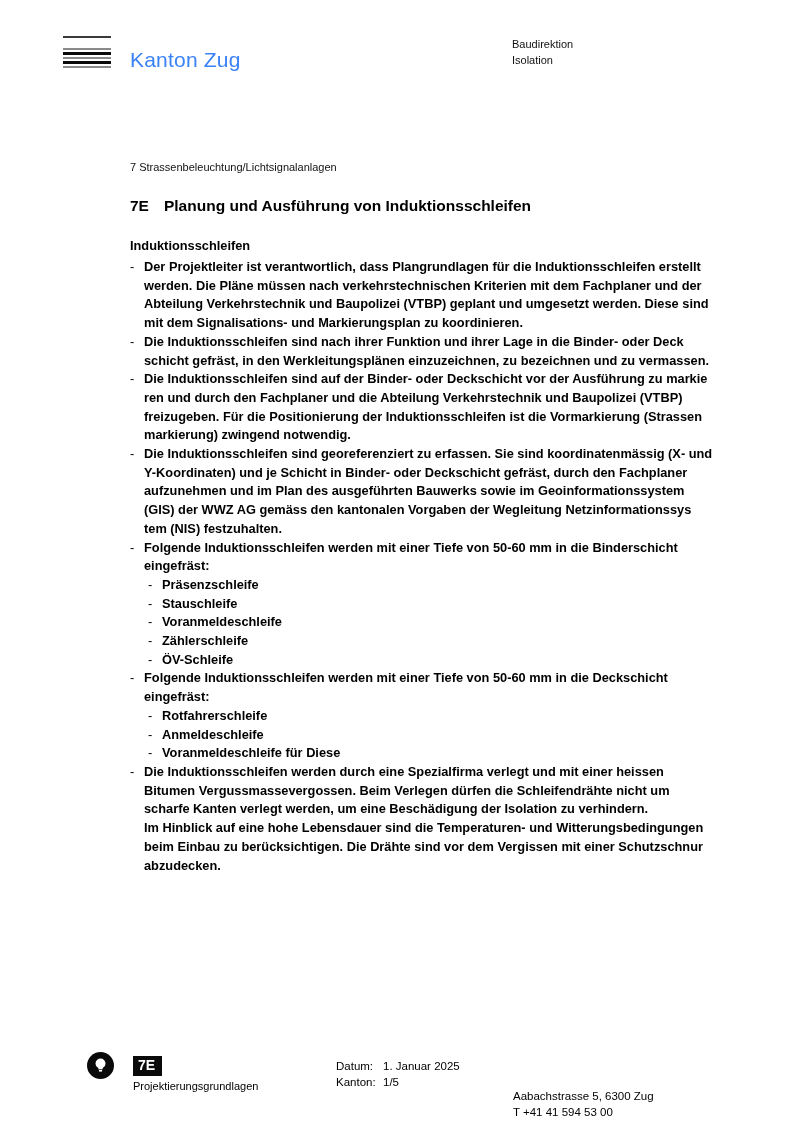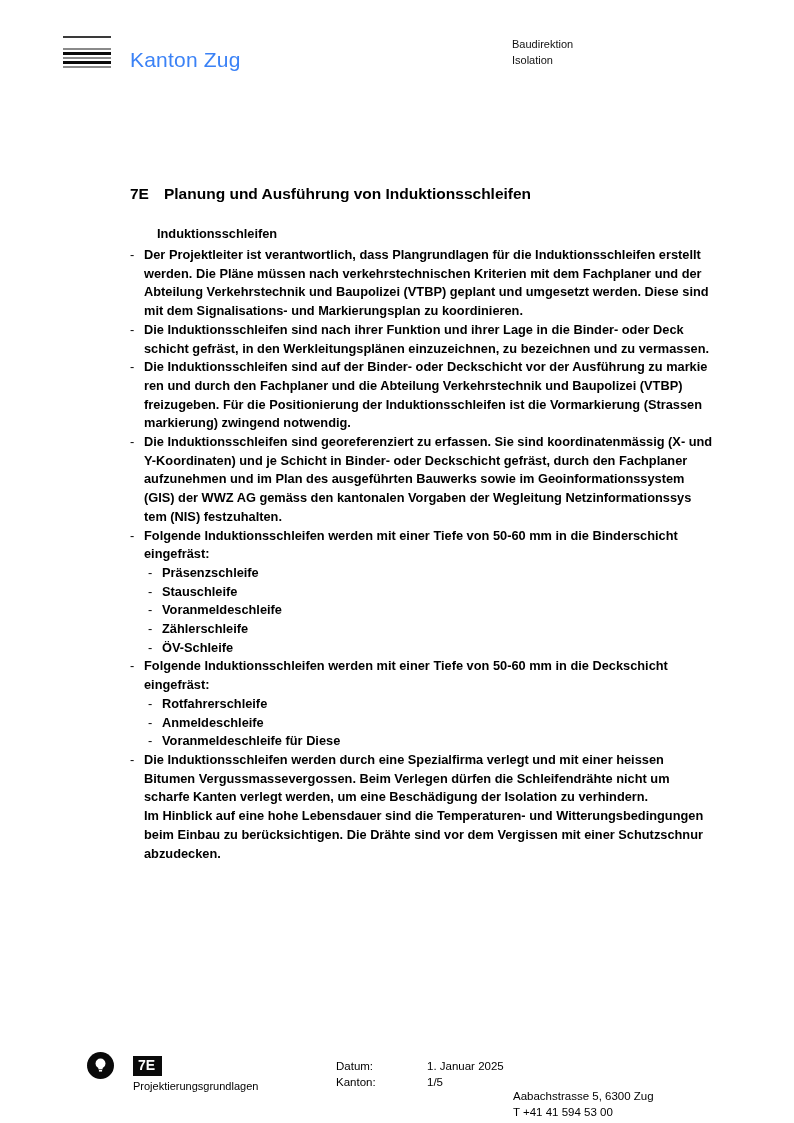--- a/index.html
+++ b/index.html
@@ -29,39 +29,39 @@
   .header-org {
     position: absolute; left: 512px; top: 36px;
     font-size: 11px; line-height: 16px; color: #111;
   }
 
   
   .content { position: absolute; left: 130px; top: 161px; width: 612px; }
   .breadcrumb { font-size: 11px; color: #111; }
   .doc-title { margin-top: 24px; font-size: 15.5px; font-weight: bold; display: flex; }
   .doc-title .t-num { margin-right: 15px; }
-  .section-heading { margin-top: 23px; font-size: 12.8px; font-weight: bold; margin-left: 27px; }
+  .section-heading { margin-top: 23px; font-size: 12.8px; font-weight: bold; }
   .bullet-list { margin-top: 5px; font-size: 12.8px; line-height: 18.7px; }
   .bullet { display: flex; }
   .bullet .dash { width: 14px; flex: 0 0 14px; }
   .bullet .bcol { flex: 1; }
   .btext { white-space: pre-line; font-weight: bold; }
   .sublist { margin-left: 4px; }
   .sublist .bullet .dash { width: 14px; flex: 0 0 14px; }
 
   
   .bulb-badge { position: absolute; left: 87px; top: 1052px; width: 27px; height: 27px; }
   .doc-code-box {
     position: absolute; left: 133px; top: 1056px;
     background: #0a0a0a; color: #fff; font-weight: bold;
     font-size: 14px; line-height: 19px; padding: 0 7px 1px 5px;
   }
   .doc-code-title { position: absolute; left: 133px; top: 1080px; font-size: 11px; }
   .footer-meta { position: absolute; left: 336px; top: 1058px; font-size: 11.5px; line-height: 16px; }
-  .footer-meta .row { display: flex; gap: 44px; }
+  .footer-meta .row { display: flex; }
   .footer-meta .lbl { width: 47px; }
   .footer-contact { position: absolute; left: 513px; top: 1044px; font-size: 11.5px; line-height: 16px; margin-top: 44px; }
 </style>
 </head>
 <body>
 
 <div class="page">
 
   <div class="logo-mark">
     <div class="logo-line l-thin-top"></div>
@@ -72,20 +72,21 @@
     <div class="logo-line l-black"></div>
     <div class="logo-line l-gray"></div>
   </div>
   <div class="logo-text">Kanton Zug</div>
   <div class="header-org">
     <div>Baudirektion</div>
     <div>Isolation</div>
   </div>
 
   <div class="content">
+    <div class="breadcrumb">7 Strassenbeleuchtung/Lichtsignalanlagen</div>
     <div class="doc-title">
       <span class="t-num">7E</span>
       <span>Planung und Ausführung von Induktionsschleifen</span>
     </div>
     <div class="section-heading">Induktionsschleifen</div>
     <div class="bullet-list" id="bullet-list">
         <div class="bullet">
           <span class="dash">-</span>
           <div class="bcol">
             <div class="btext">Der Projektleiter ist verantwortlich, dass Plangrundlagen für die Induktionsschleifen erstellt

